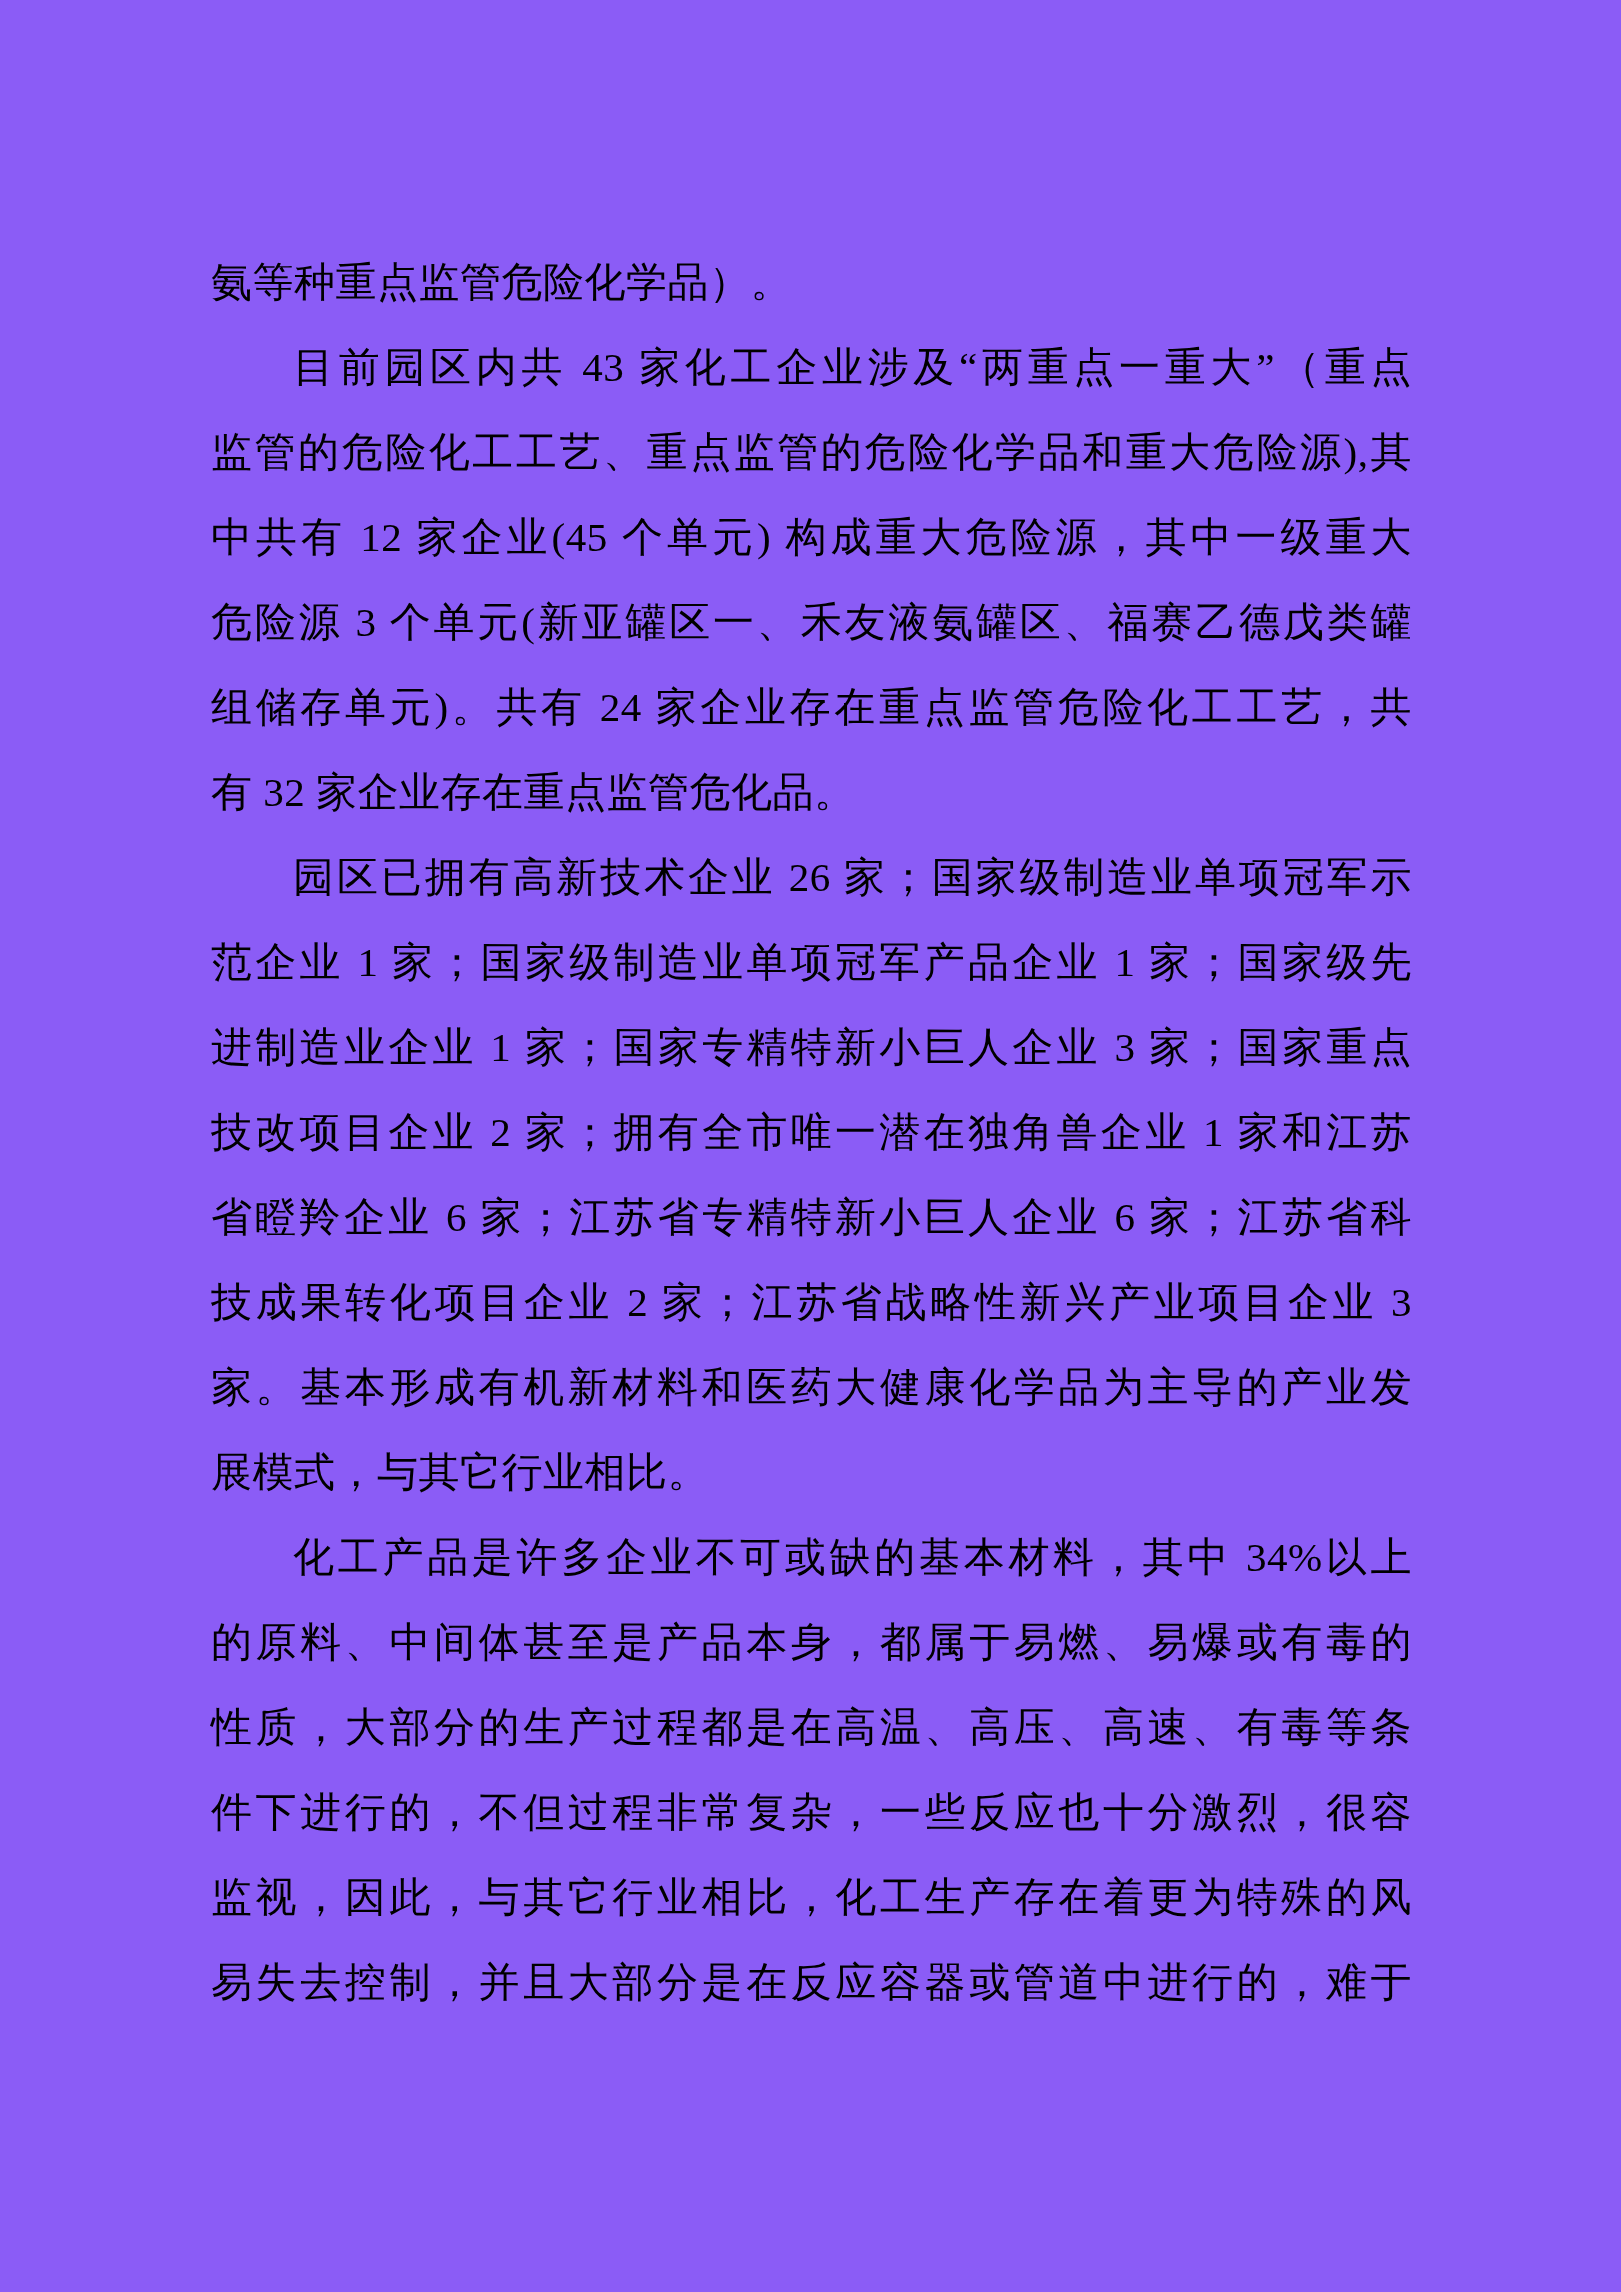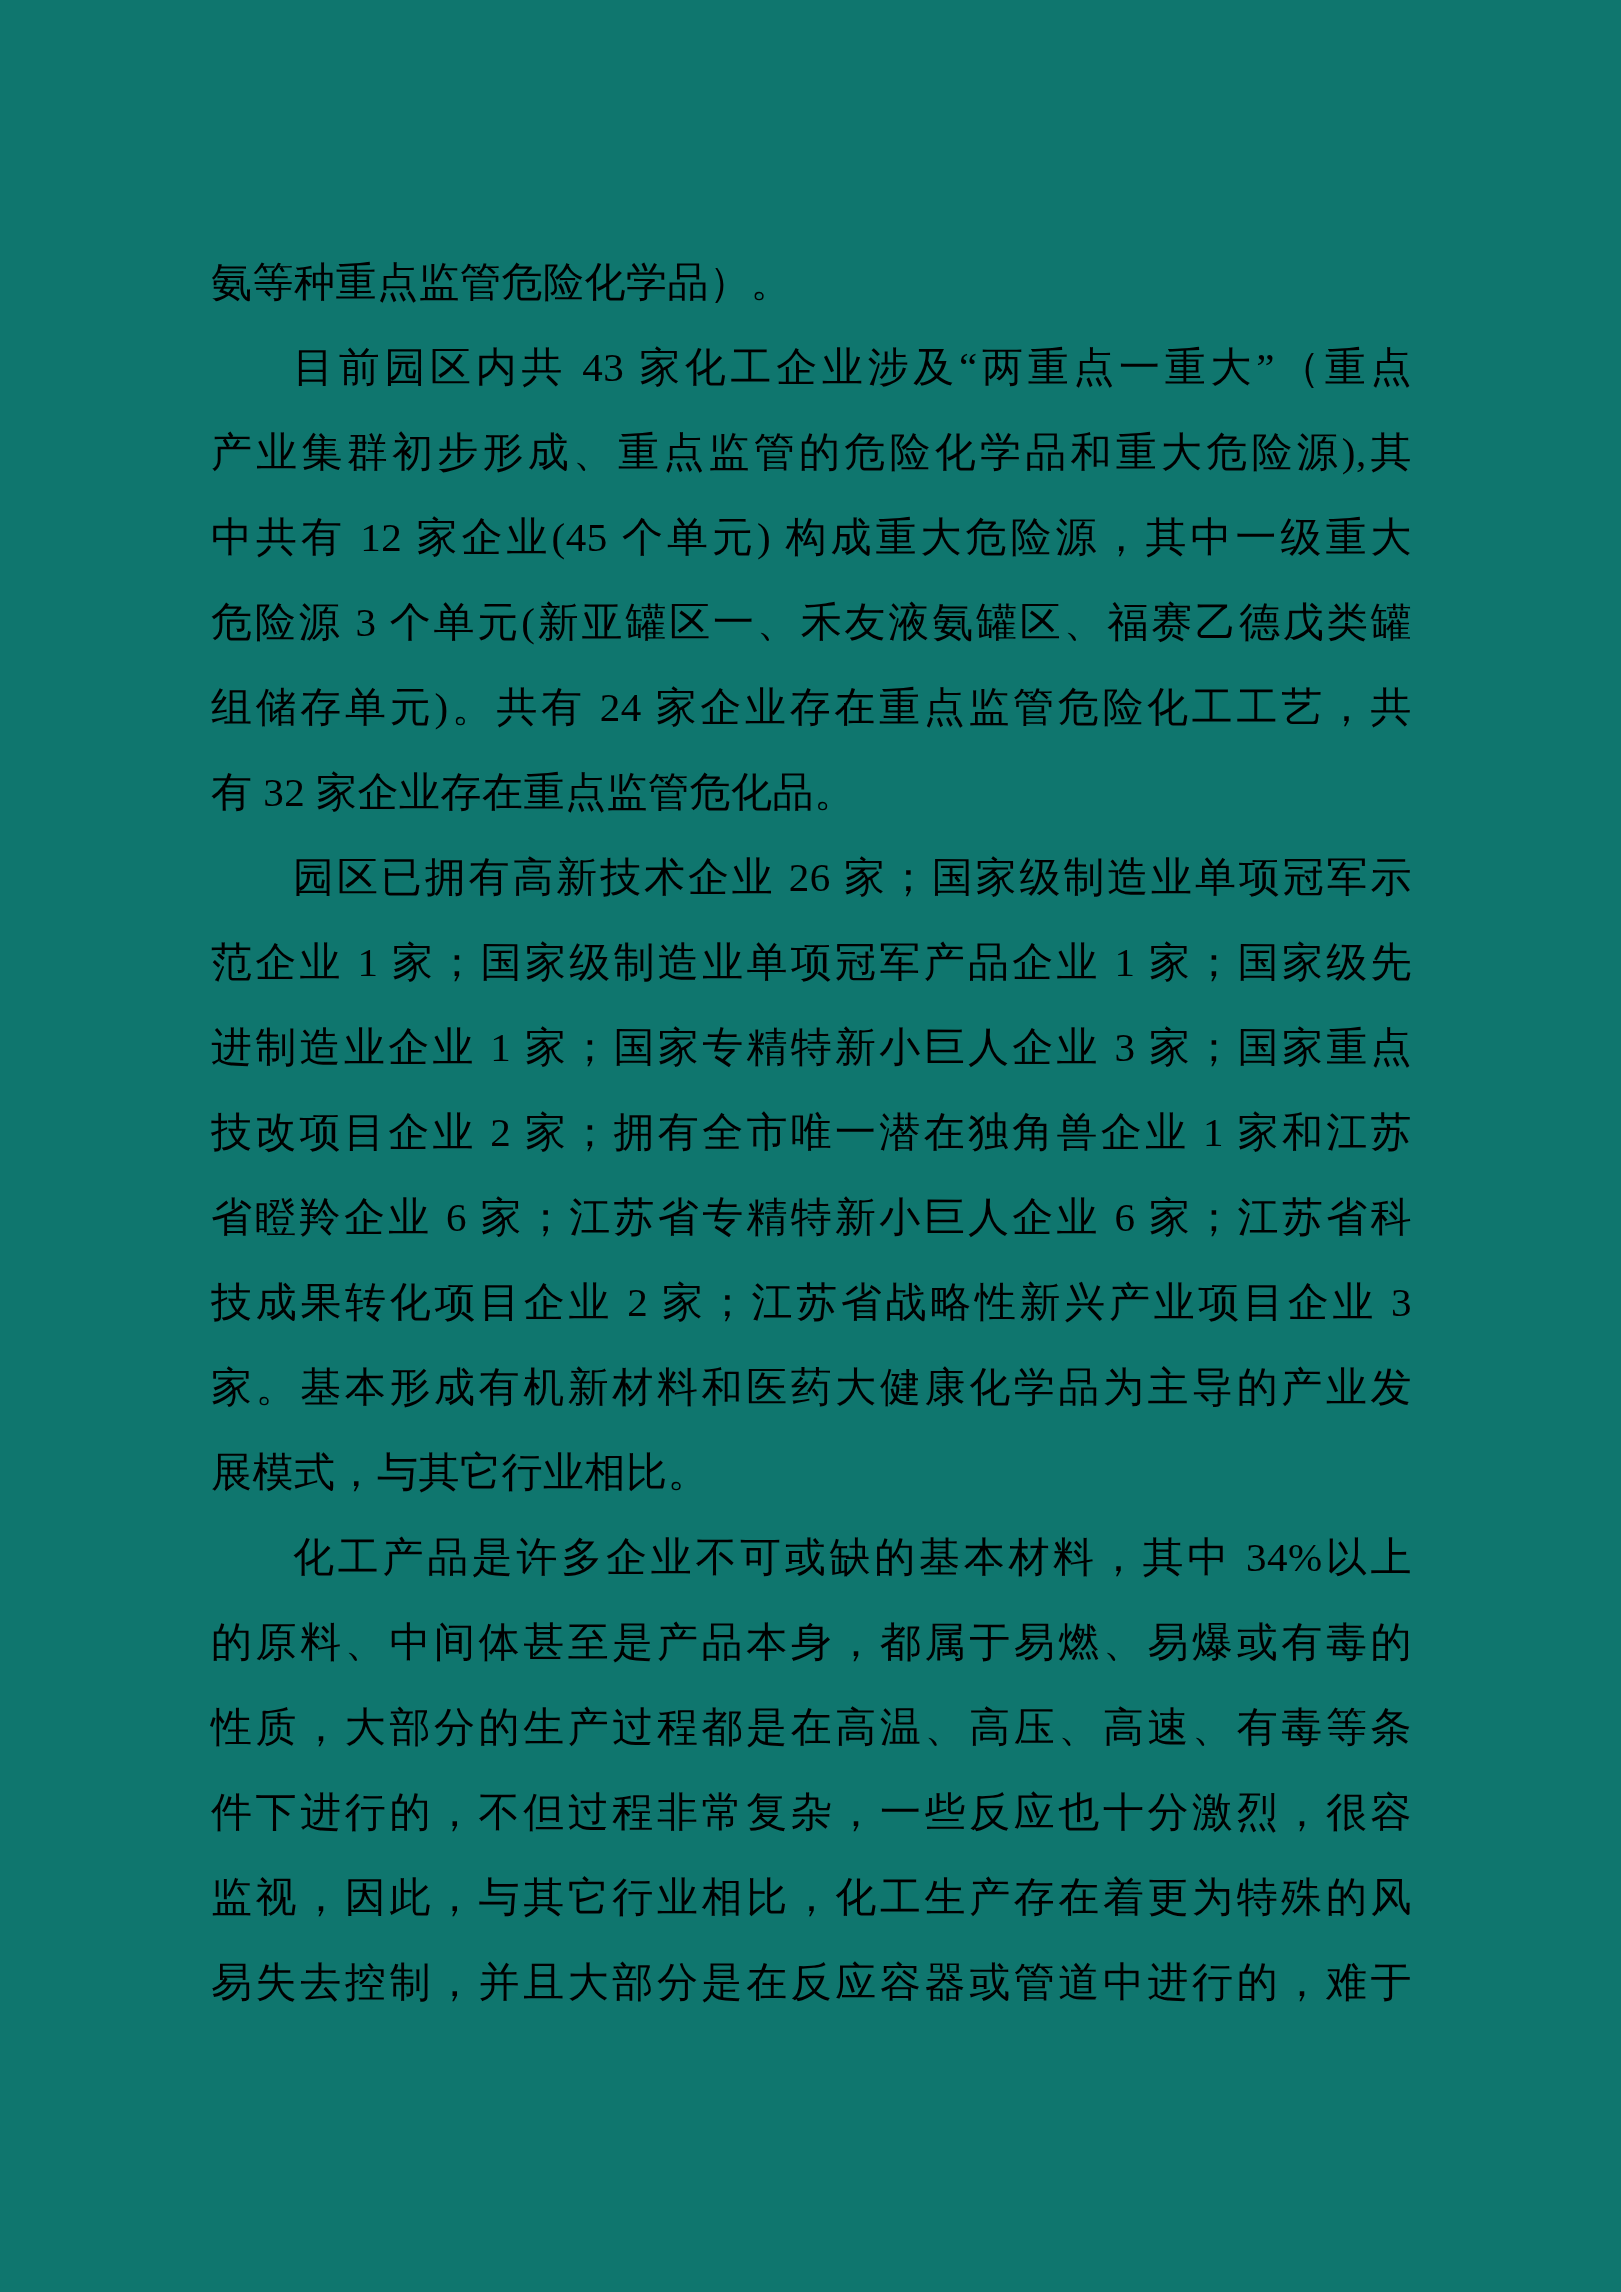--- a/index.html
+++ b/index.html
@@ -14,21 +14,21 @@
     font-family: "Liberation Serif", "DejaVu Serif", serif;
     color: #000000;
     overflow: hidden;
   }
   .page {
     position: absolute;
     left: 0;
     top: 0;
     width: 1621px;
     height: 2293px;
-    background: #0f766e;
+    background: #8b5cf6;
   }
   .doc-body {
     position: absolute;
     left: 211px;
     top: 240px;
     width: 1201px;
   }
   .paragraph {
     margin: 0;
     padding: 0;
@@ -55,21 +55,21 @@
 </head>
 <body>
 
 <div class="page">
   <div class="doc-body">
       <div class="paragraph">
         <div class="line last">氨等种重点监管危险化学品）。</div>
       </div>
       <div class="paragraph">
         <div class="line indent">目前园区内共 43 家化工企业涉及“两重点一重大”（重点</div>
-        <div class="line">产业集群初步形成、重点监管的危险化学品和重大危险源),其</div>
+        <div class="line">监管的危险化工工艺、重点监管的危险化学品和重大危险源),其</div>
         <div class="line">中共有 12 家企业(45 个单元) 构成重大危险源，其中一级重大</div>
         <div class="line">危险源 3 个单元(新亚罐区一、禾友液氨罐区、福赛乙德戊类罐</div>
         <div class="line">组储存单元)。共有 24 家企业存在重点监管危险化工工艺，共</div>
         <div class="line last">有 32 家企业存在重点监管危化品。</div>
       </div>
       <div class="paragraph">
         <div class="line indent">园区已拥有高新技术企业 26 家；国家级制造业单项冠军示</div>
         <div class="line">范企业 1 家；国家级制造业单项冠军产品企业 1 家；国家级先</div>
         <div class="line">进制造业企业 1 家；国家专精特新小巨人企业 3 家；国家重点</div>
         <div class="line">技改项目企业 2 家；拥有全市唯一潜在独角兽企业 1 家和江苏</div>

